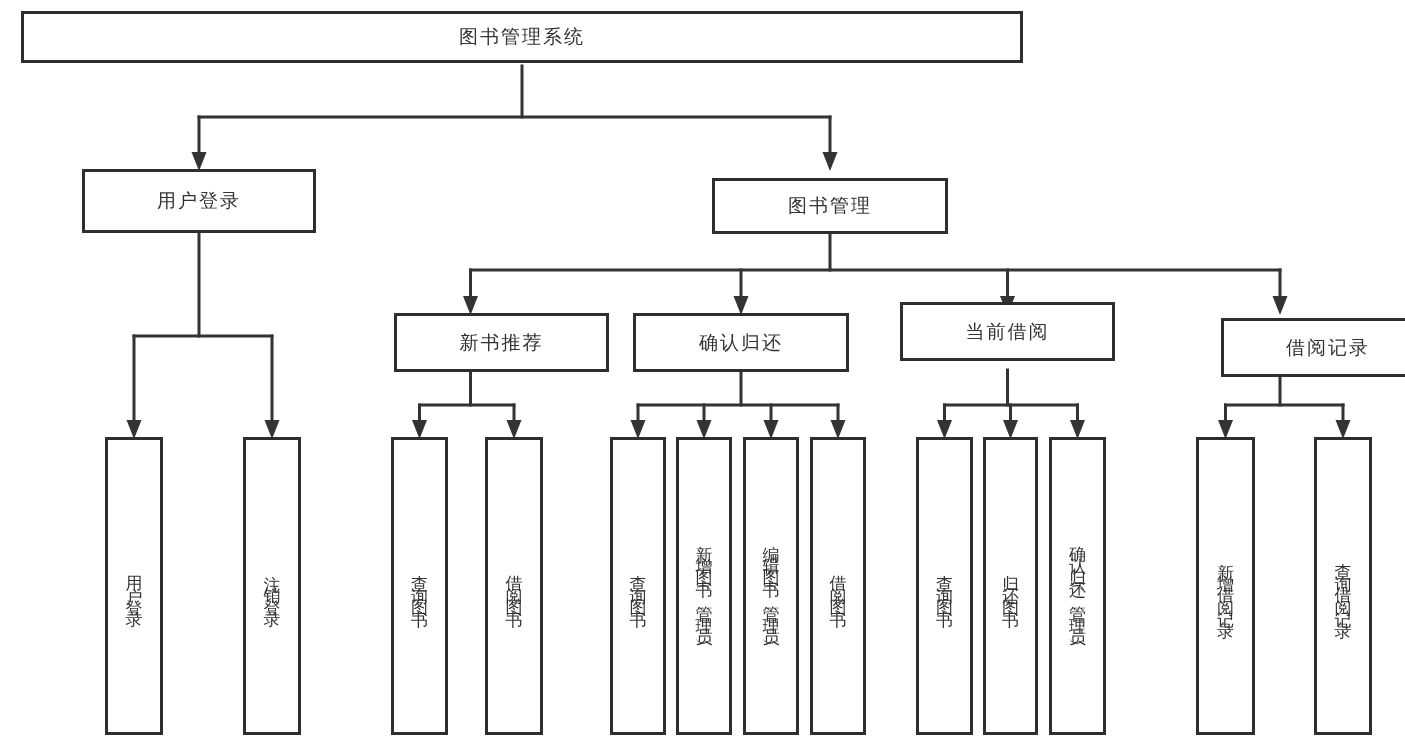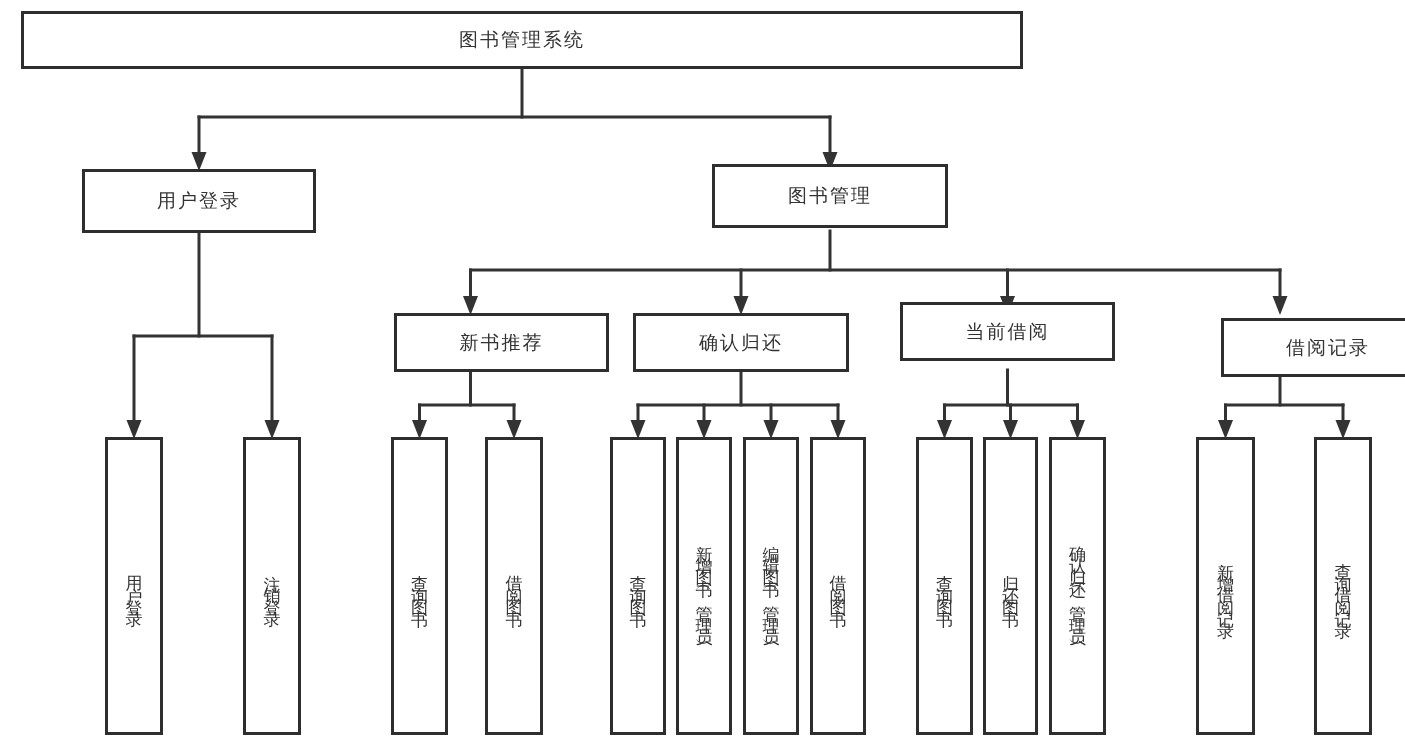--- a/index.html
+++ b/index.html
@@ -117,27 +117,27 @@
       <g>
         <line x1="1280" y1="370" x2="1280" y2="405" stroke="#333333" stroke-width="3" stroke-linecap="square"></line>
         <line x1="1225.5" y1="405" x2="1343" y2="405" stroke="#333333" stroke-width="3" stroke-linecap="square"></line>
         <line x1="1225.5" y1="405" x2="1225.5" y2="422" stroke="#333333" stroke-width="3" stroke-linecap="square"></line>
         <polygon points="1218,420 1233,420 1225.5,439" fill="#333333"></polygon>
         <line x1="1343" y1="405" x2="1343" y2="422" stroke="#333333" stroke-width="3" stroke-linecap="square"></line>
         <polygon points="1335.5,420 1350.5,420 1343,439" fill="#333333"></polygon>
       </g>
     </svg>
   <div id="nodes">
-      <div class="node" style="left: 21px; top: 11px; width: 1002px; height: 58px; justify-content: center;">
+      <div class="node" style="left: 21px; top: 11px; width: 1002px; height: 52px; justify-content: center;">
         <span class="lbl">图书管理系统</span>
       </div>
       <div class="node" style="left: 82px; top: 169px; width: 234px; height: 64px;">
         <span class="lbl">用户登录</span>
       </div>
-      <div class="node" style="left: 712px; top: 164px; width: 236px; height: 64px;">
+      <div class="node" style="left: 712px; top: 178px; width: 236px; height: 56px;">
         <span class="lbl">图书管理</span>
       </div>
       <div class="node" style="left: 363px; top: 313px; width: 215px; height: 59px; margin-left: 31px;">
         <span class="lbl">新书推荐</span>
       </div>
       <div class="node" style="left: 633px; top: 313px; width: 216px; height: 59px;">
         <span class="lbl">确认归还</span>
       </div>
       <div class="node" style="left: 900px; top: 302px; width: 215px; height: 59px;">
         <span class="lbl">当前借阅</span>

